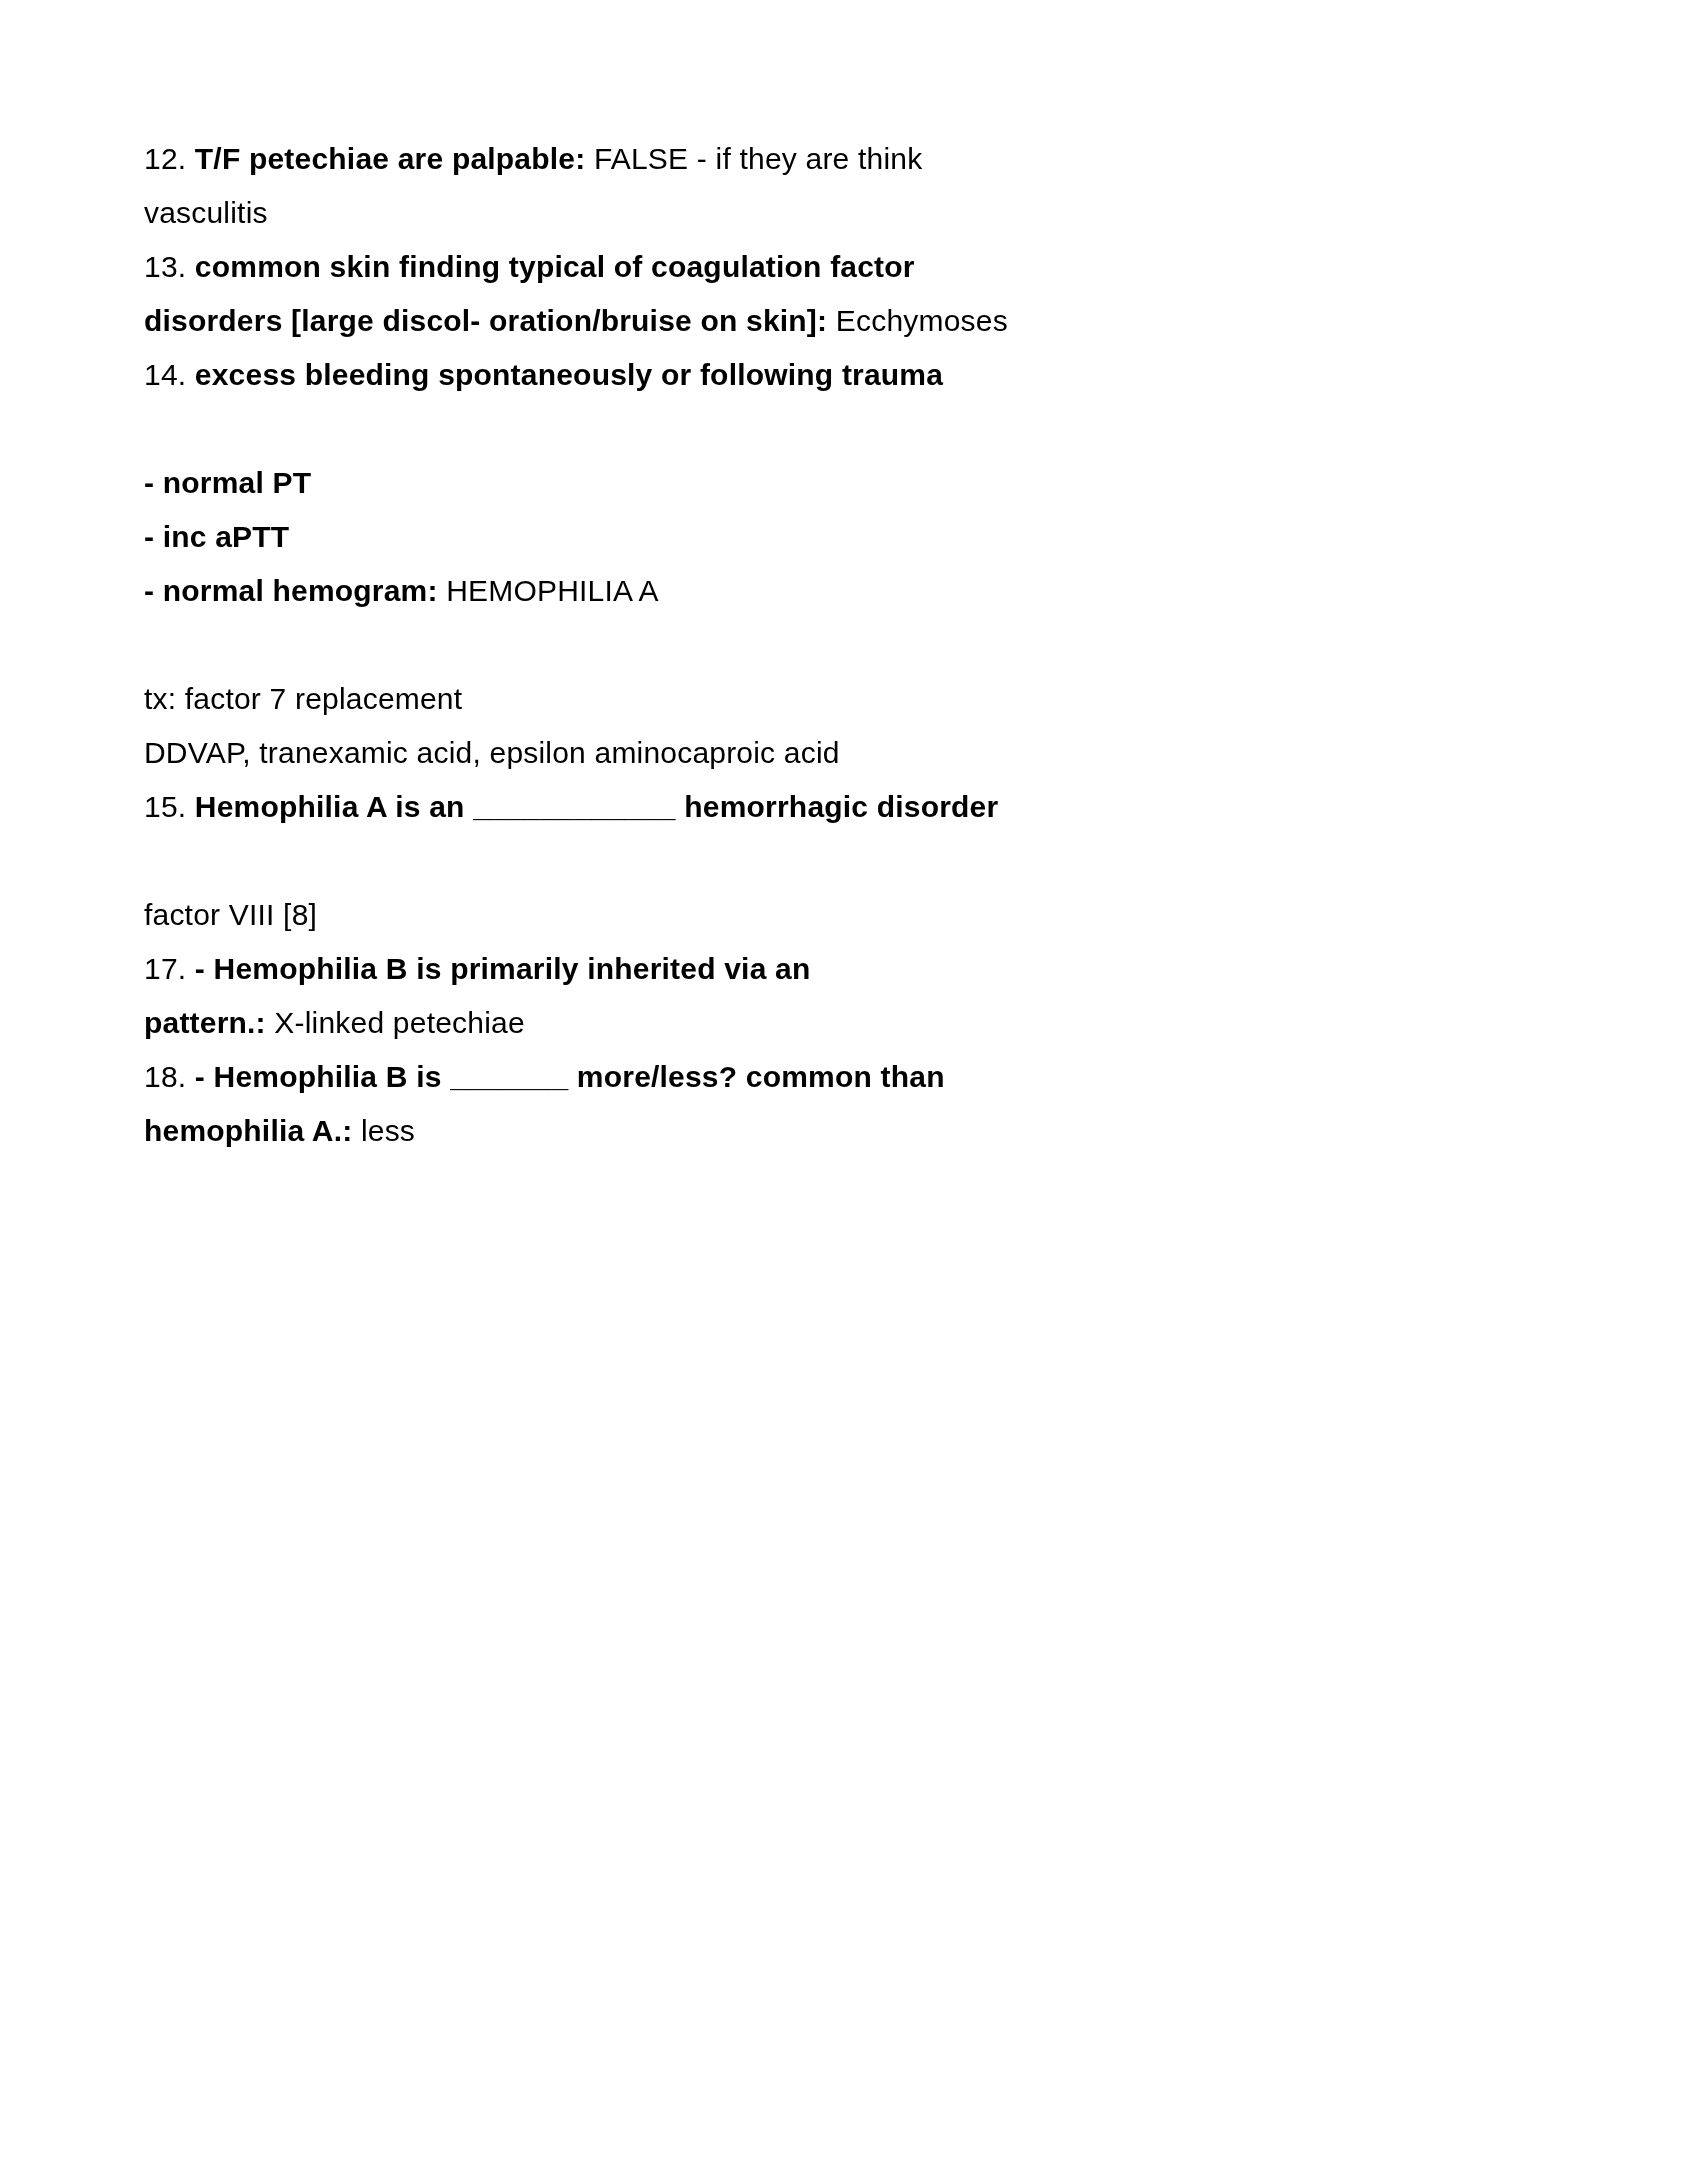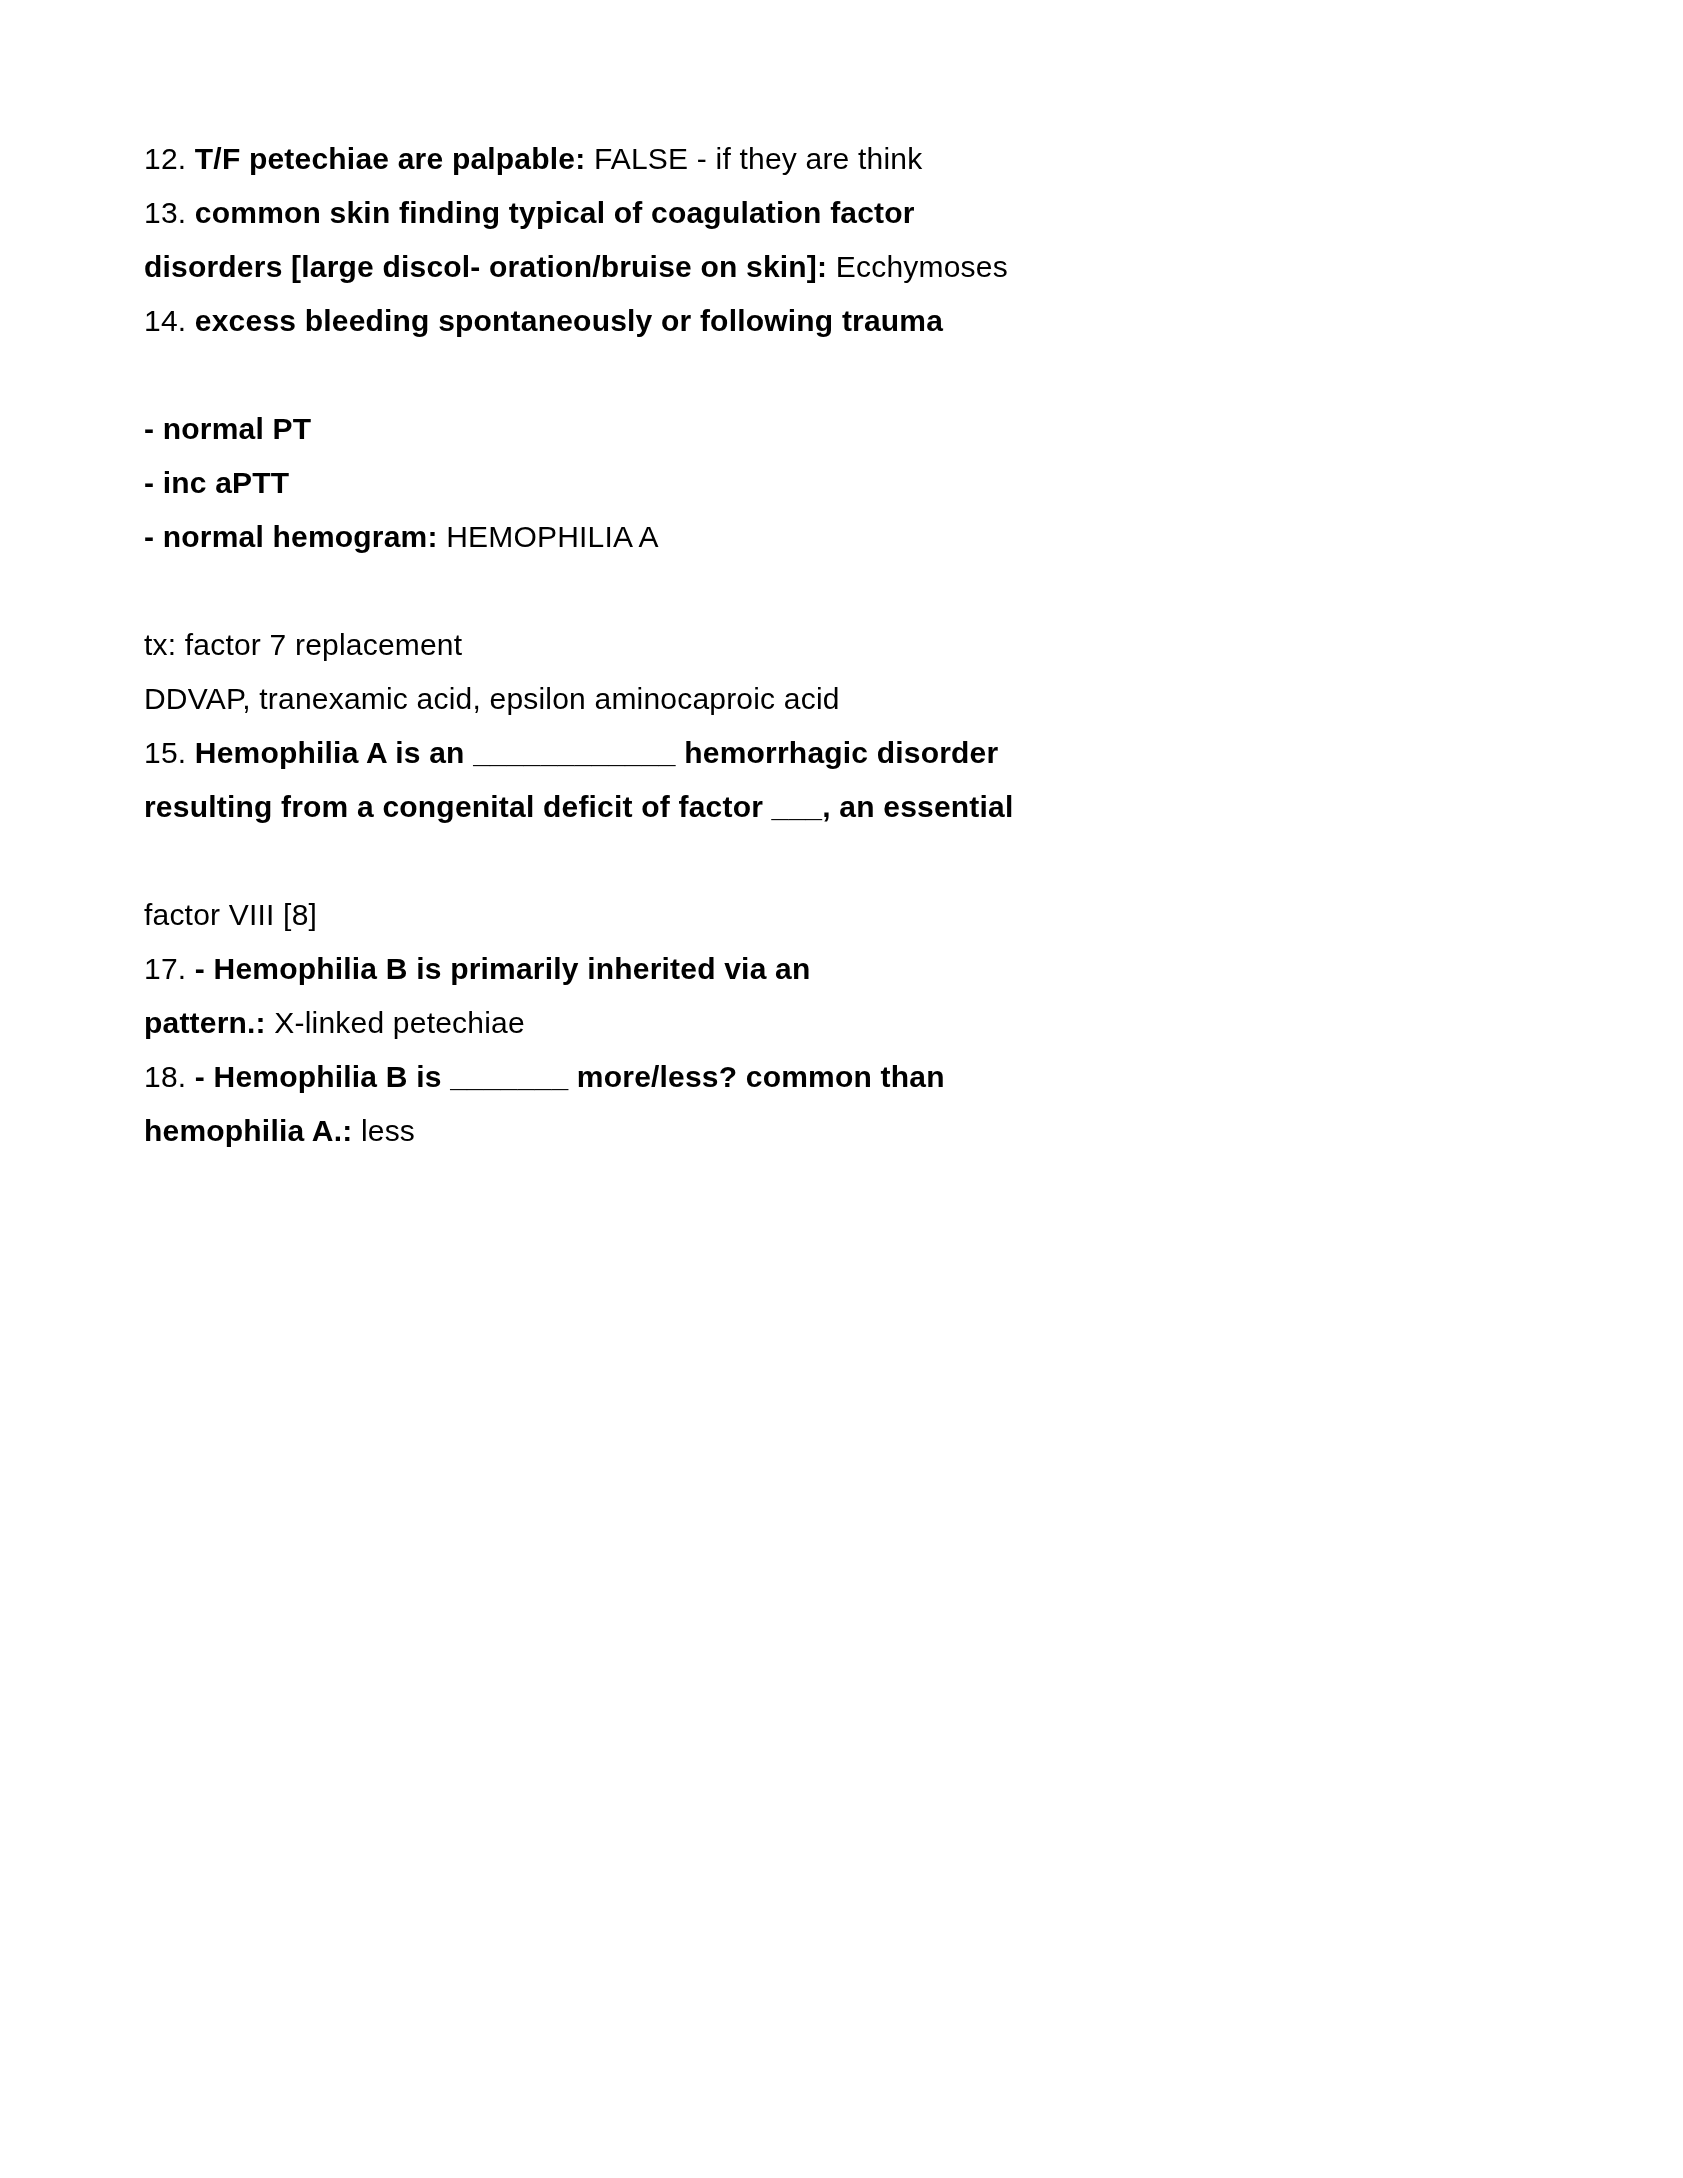--- a/index.html
+++ b/index.html
@@ -37,32 +37,32 @@
   }
   .seg { font-weight: 400; }
   .seg.bold { font-weight: 700; }
 </style>
 </head>
 <body>
 
 <div class="page">
   <div class="content">
       <div class="line"><span class="seg">12. </span><span class="seg bold">T/F petechiae are palpable:</span><span class="seg"> FALSE - if they are think</span></div>
+      <div class="line"><span class="seg">vasculitis</span></div>
       <div class="line"><span class="seg">13. </span><span class="seg bold">common skin finding typical of coagulation factor</span></div>
       <div class="line"><span class="seg bold">disorders [large discol- oration/bruise on skin]:</span><span class="seg"> Ecchymoses</span></div>
       <div class="line"><span class="seg">14. </span><span class="seg bold">excess bleeding spontaneously or following trauma</span></div>
       <div class="line">&nbsp;</div>
       <div class="line"><span class="seg bold">- normal PT</span></div>
       <div class="line"><span class="seg bold">- inc aPTT</span></div>
       <div class="line"><span class="seg bold">- normal hemogram:</span><span class="seg"> HEMOPHILIA A</span></div>
       <div class="line">&nbsp;</div>
       <div class="line"><span class="seg">tx: factor 7 replacement</span></div>
       <div class="line"><span class="seg">DDVAP, tranexamic acid, epsilon aminocaproic acid</span></div>
       <div class="line"><span class="seg">15. </span><span class="seg bold">Hemophilia A is an ____________ hemorrhagic disorder</span></div>
-      <div class="line"><span class="seg bold">resulting from a congenital deficit of factor ___, an essential</span></div>
       <div class="line">&nbsp;</div>
       <div class="line"><span class="seg">factor VIII [8]</span></div>
       <div class="line"><span class="seg">17. </span><span class="seg bold">- Hemophilia B is primarily inherited via an</span></div>
       <div class="line"><span class="seg bold">pattern.:</span><span class="seg"> X-linked petechiae</span></div>
       <div class="line"><span class="seg">18. </span><span class="seg bold">- Hemophilia B is _______ more/less? common than</span></div>
       <div class="line"><span class="seg bold">hemophilia A.:</span><span class="seg"> less</span></div>
     </div>
 </div>
 
 

